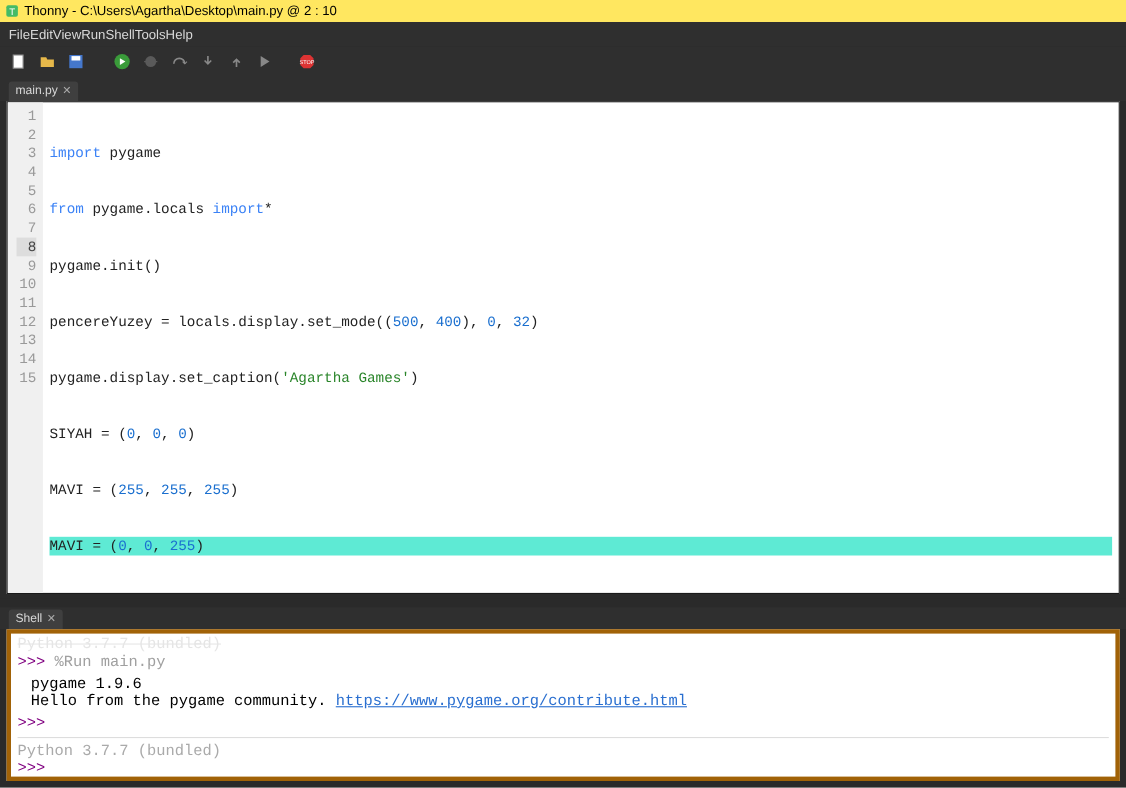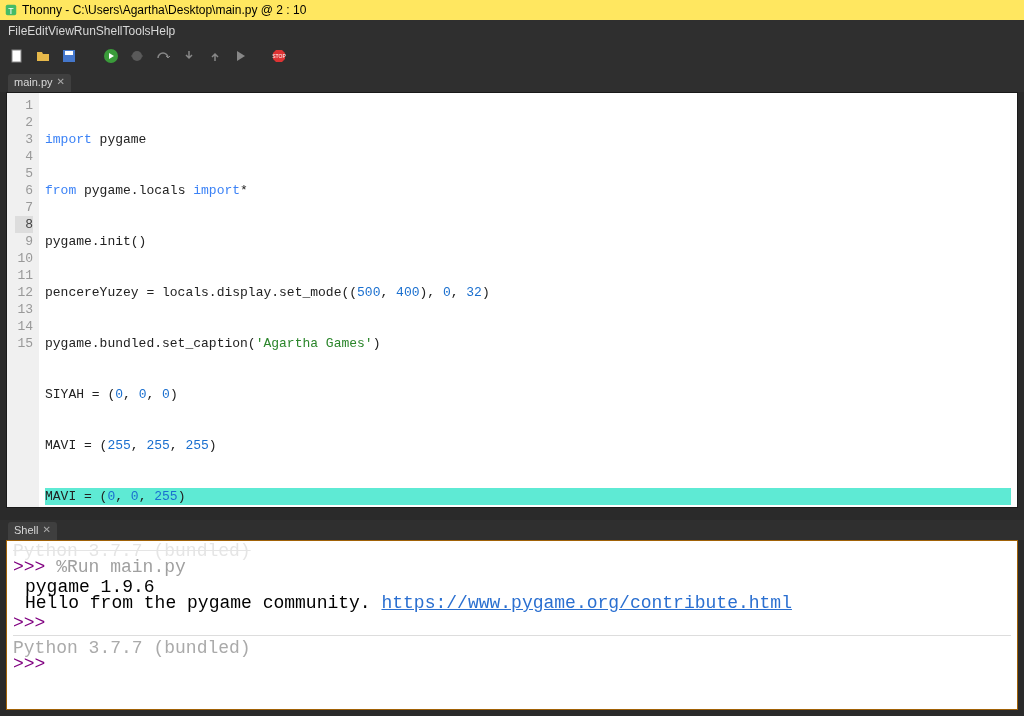--- a/index.html
+++ b/index.html
@@ -97,26 +97,26 @@
 .splitter { height: 8px; background: #2a2a2a; }
 .panel-tabs {
   background: #2f2f2f;
   height: 20px;
   display: flex;
   align-items: flex-end;
   padding: 0 8px;
 }
 .shell {
   background: #fff;
-  border: 1px solid #a16207;
+  border: 4px solid #a16207;
   margin: 0 6px 6px 6px;
   font-family: "Courier New", monospace;
-  font-size: 18px;
+  font-size: 14px;
   line-height: 16px;
-  height: 170px;
+  height: 138px;
   overflow: hidden;
   padding: 2px 6px;
   display: flex;
   flex-direction: column;
 }
 .shell .faded { color: #ccc; }
 .shell .prompt { color: #800080; }
 .shell .run { color: #a0a0a0; }
 .shell .link { color: #2a6fd0; text-decoration: underline; }
 .shell .hr { border: 0; border-top: 1px solid #ddd; margin: 4px 0; }
@@ -227,21 +227,21 @@
       <div class="ln">12</div>
       <div class="ln">13</div>
       <div class="ln">14</div>
       <div class="ln">15</div>
     </div>
   <div class="code">
     <div class="line"><span class="kw">import</span><span> pygame</span></div>
     <div class="line"><span class="kw">from</span><span> pygame.locals </span><span class="kw">import</span><span>*</span></div>
     <div class="line"><span>pygame.init()</span></div>
     <div class="line"><span>pencereYuzey = locals.display.set_mode((</span><span class="num">500</span><span>, </span><span class="num">400</span><span>), </span><span class="num">0</span><span>, </span><span class="num">32</span><span>)</span></div>
-    <div class="line"><span>pygame.bundled.set_caption(</span><span class="str">'Agartha Games'</span><span>)</span></div>
+    <div class="line"><span>pygame.display.set_caption(</span><span class="str">'Agartha Games'</span><span>)</span></div>
     <div class="line"><span>SIYAH = (</span><span class="num">0</span><span>, </span><span class="num">0</span><span>, </span><span class="num">0</span><span>)</span></div>
     <div class="line"><span>MAVI = (</span><span class="num">255</span><span>, </span><span class="num">255</span><span>, </span><span class="num">255</span><span>)</span></div>
     <div class="line cur"><span>MAVI = (</span><span class="num">0</span><span>, </span><span class="num">0</span><span>, </span><span class="num">255</span><span>)</span></div>
     <div class="line"></div>
     
     
     
     
     
     

